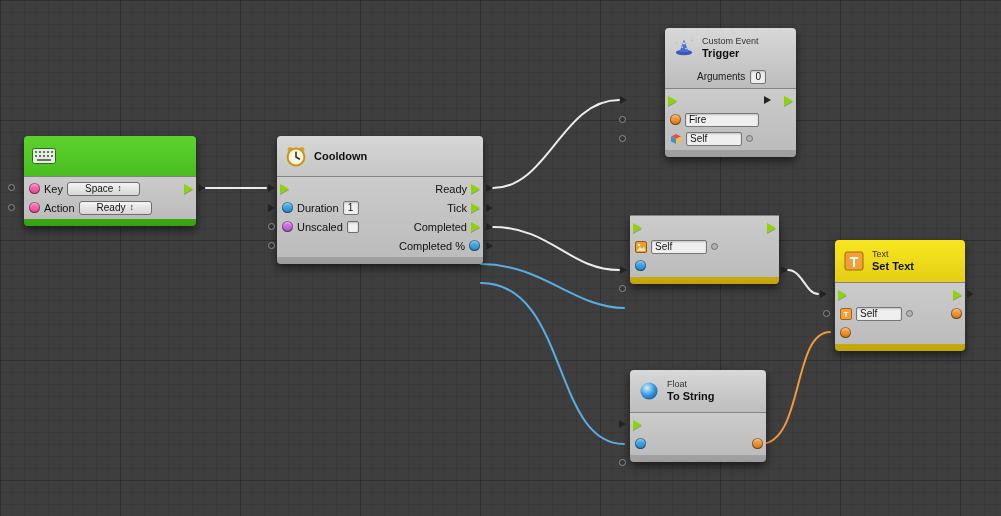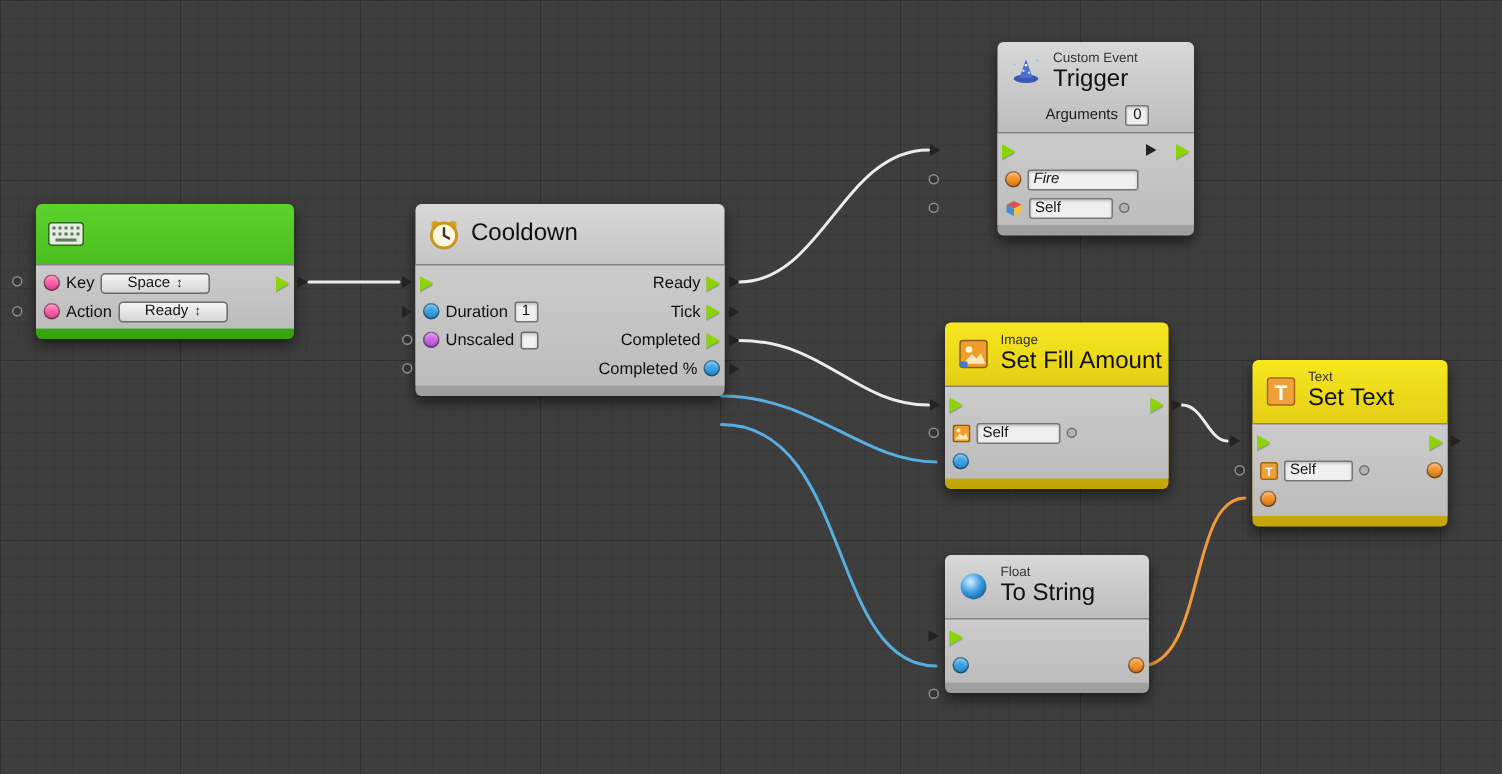--- a/index.html
+++ b/index.html
@@ -18,21 +18,21 @@
   #wires path{fill:none;stroke-width:2;stroke-linecap:round;pointer-events:stroke;}
 
   .node{position:absolute;z-index:2;border-radius:4px;padding-bottom:7px;
         box-shadow:0 4px 9px rgba(0,0,0,.55);}
   .node.gray  {background:linear-gradient(#d8d8d8,#9d9d9d);}
   .node.green {background:linear-gradient(#5bd32d,#35a30e);}
   .node.yellow{background:linear-gradient(#f8e71f,#c2a408);}
 
   .header{display:flex;align-items:center;gap:7px;padding:0 8px;height:40px;}
   .titles{display:flex;flex-direction:column;justify-content:center;line-height:1.18;}
-  .title{font-weight:normal;font-size:16px;color:#101010;white-space:nowrap;}
+  .title{font-weight:bold;font-size:11px;color:#101010;white-space:nowrap;}
   .surtitle{font-size:9px;color:#333;white-space:nowrap;}
   .args-row{display:flex;align-items:center;gap:5px;height:20px;padding:0 16px 3px 32px;
             font-size:10px;color:#1d1d1d;}
 
   .body{background:linear-gradient(#cbcbcb,#bcbcbc);border-top:1px solid rgba(0,0,0,.3);
         padding:2px 0;}
   .row{display:flex;align-items:center;height:19px;padding:0 5px;gap:4px;
        font-size:11px;color:#101010;white-space:nowrap;}
   .spacer{flex:1;}
 
@@ -189,47 +189,35 @@
       <span class="field" style="width:16px;text-align:center;">0</span>
     </div>
     <div class="body">
       <div class="row">
         <span class="p-arrow ml"></span>
         <span class="spacer"></span>
         <span class="p-arrow mr"></span>
       </div>
       <div class="row">
         <span class="p-circle c-orange"></span>
-        <span class="field" style="width:74px;font-style:italic;">Fire</span>
+        <span class="field" style="width:74px;">Fire</span>
       </div>
       <div class="row">
         <svg class="icon" width="12" height="12" viewBox="0 0 12 12">
           <path d="M6 1 L11 3.5 6 6 1 3.5 Z" fill="#d9534f"></path>
           <path d="M1 3.5 L6 6 V11 L1 8.5 Z" fill="#3f8fd2"></path>
           <path d="M11 3.5 L6 6 V11 L11 8.5 Z" fill="#f0c040"></path>
         </svg>
         <span class="field" style="width:56px;">Self</span>
         <span class="small-circle"></span>
       </div>
     </div>
   </div>
 
   <div class="node yellow" style="left:630px;top:215px;width:149px;">
-    <div class="header" style="height:42px;">
-      <svg class="icon" width="22" height="22" viewBox="0 0 22 22">
-        <rect x="2" y="2" width="18" height="18" rx="2" fill="#ef9d2c" stroke="#8e5c0d"></rect>
-        <circle cx="8" cy="8" r="2.2" fill="#fff4d6"></circle>
-        <path d="M4 17.5 L10 11 L13 14 L16 10.5 L19 17.5 Z" fill="#ffe9b8"></path>
-        <path d="M2 16 h5 v4 h-3 a2 2 0 0 1 -2 -2 Z" fill="#3f7fc9"></path>
-      </svg>
-      <div class="titles">
-        <span class="surtitle">Image</span>
-        <span class="title">Set Fill Amount</span>
-      </div>
-    </div>
     <div class="body">
       <div class="row">
         <span class="p-arrow ml"></span>
         <span class="spacer"></span>
         <span class="p-arrow mr"></span>
       </div>
       <div class="row">
         <svg class="icon" width="12" height="12" viewBox="0 0 12 12">
           <rect x="0.5" y="0.5" width="11" height="11" rx="1.5" fill="#ef9d2c" stroke="#8e5c0d"></rect>
           <circle cx="4" cy="4" r="1.3" fill="#fff4d6"></circle>

